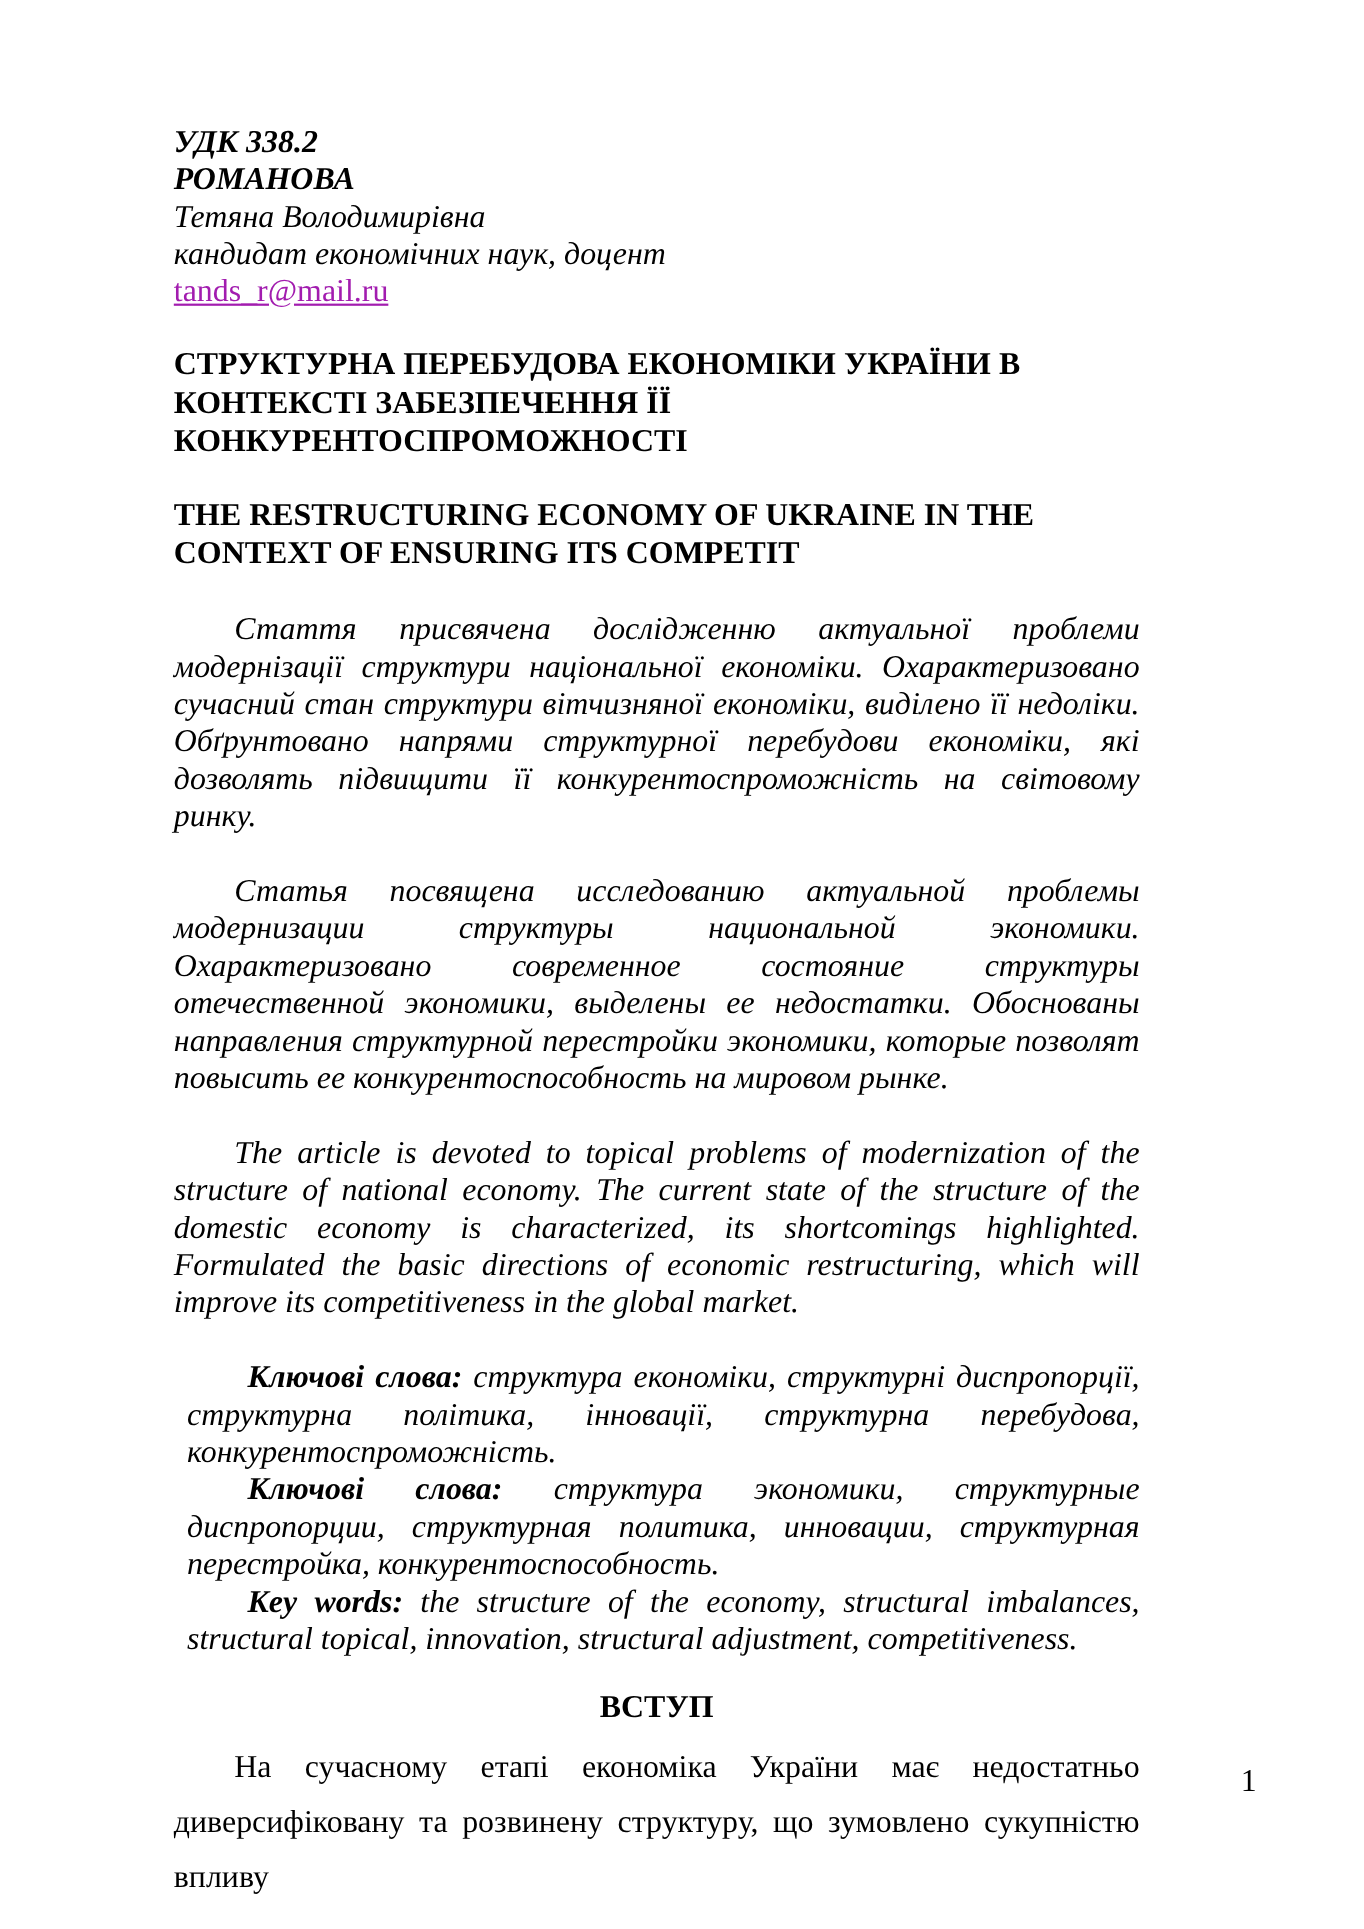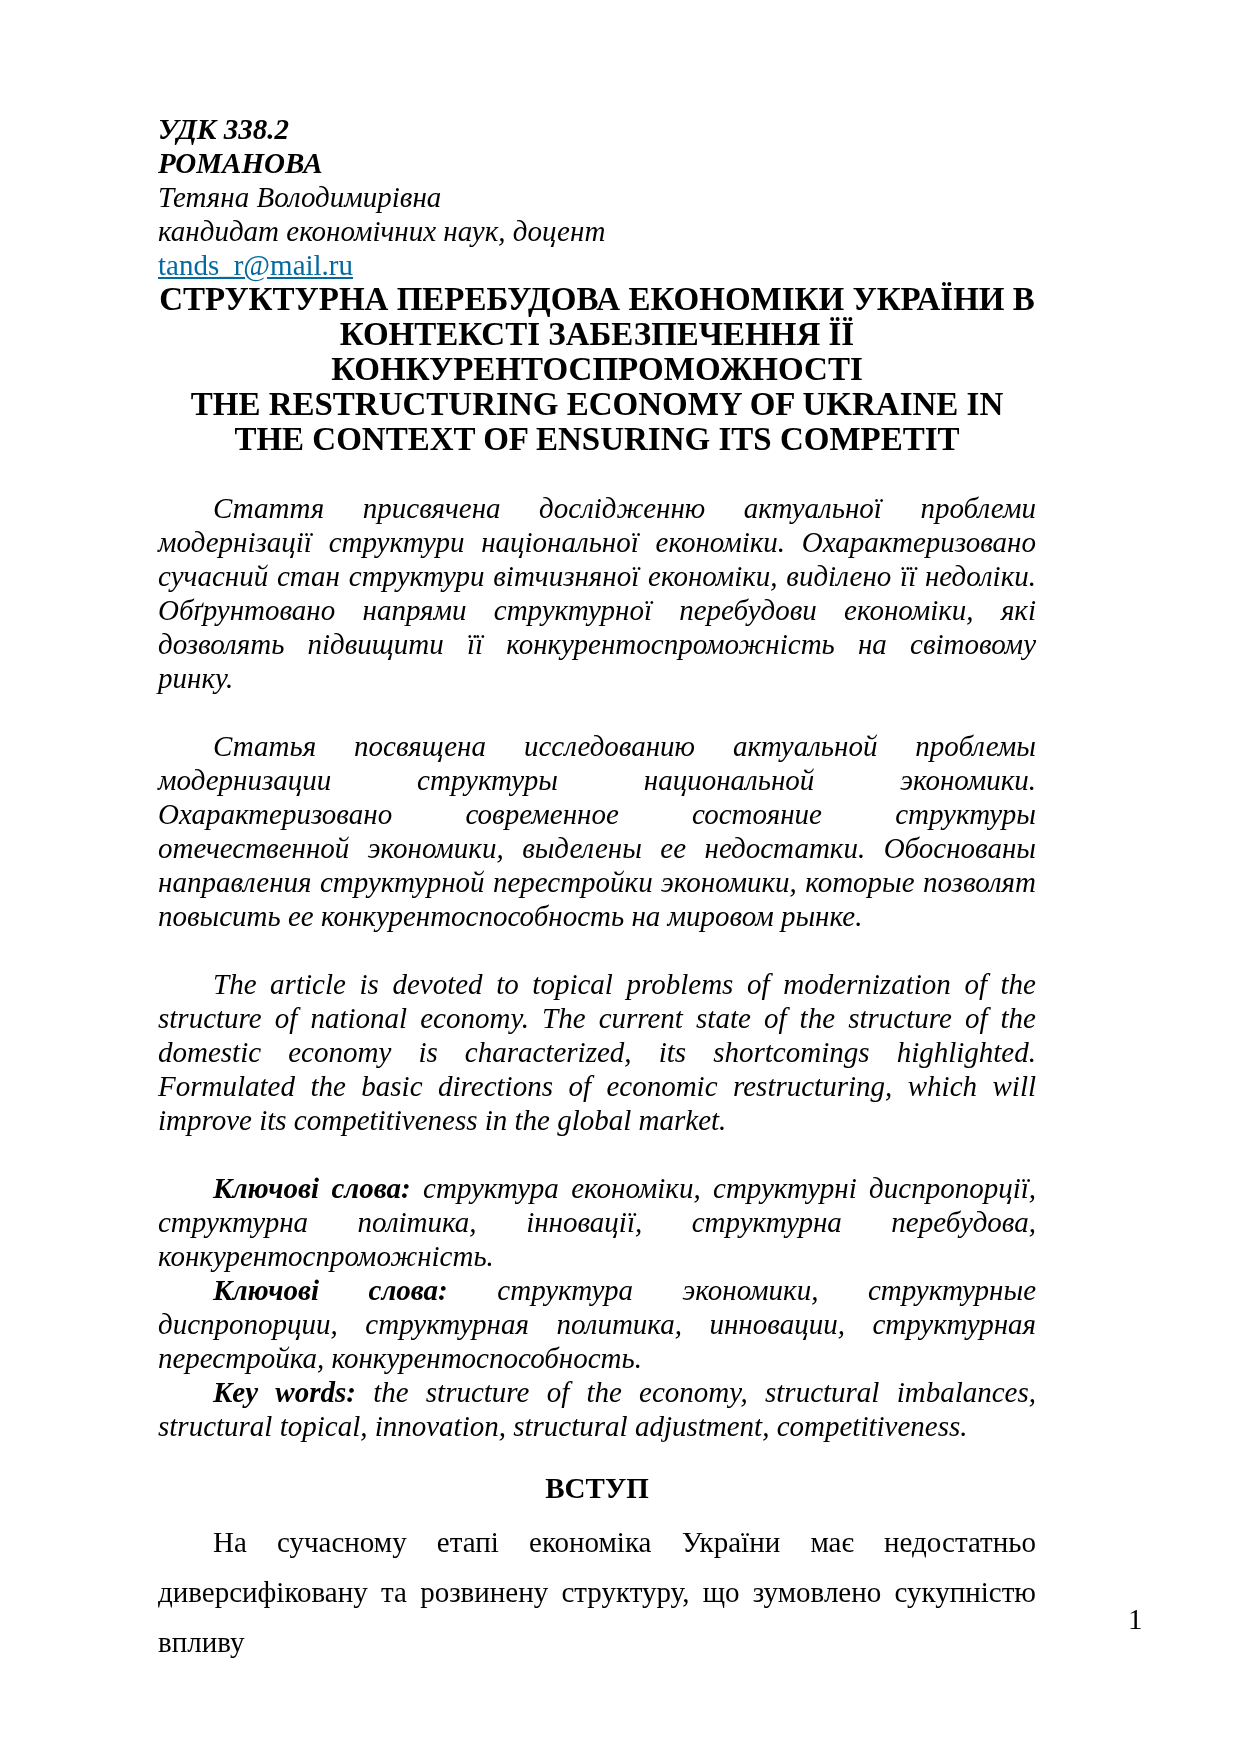--- a/index.html
+++ b/index.html
@@ -22,46 +22,48 @@
   .line {
     font-size: 29px;
     line-height: 34px;
     white-space: nowrap;
     font-style: italic;
   }
   .b  { font-weight: bold; }
   .i  { }
   .email-line { font-size: 29px; line-height: 34px; }
   .email-link {
-    color: #0369a1;
+    color: #a21caf;
     text-decoration: underline;
     cursor: pointer;
   }
   .doc-title {
-    font-size: 33px;
+    margin-top: 32px;
+    font-size: 29px;
     line-height: 35px;
     font-weight: bold;
-    text-align: center;
+    text-align: left;
   }
   .abstract {
     margin-top: 34px;
     font-size: 29px;
     line-height: 34px;
     font-weight: normal;
     font-style: italic;
     text-align: justify;
     text-indent: 55px;
   }
   .keywords-block { margin-top: 34px; }
   .keywords {
     font-size: 29px;
     line-height: 34px;
     font-style: italic;
     text-align: justify;
     text-indent: 55px;
+    margin-left: 12px;
   }
   .kw-label { font-weight: bold; }
   .section-heading {
     margin-top: 28px;
     font-size: 29px;
     line-height: 34px;
     font-weight: bold;
     text-align: center;
   }
   .intro {

